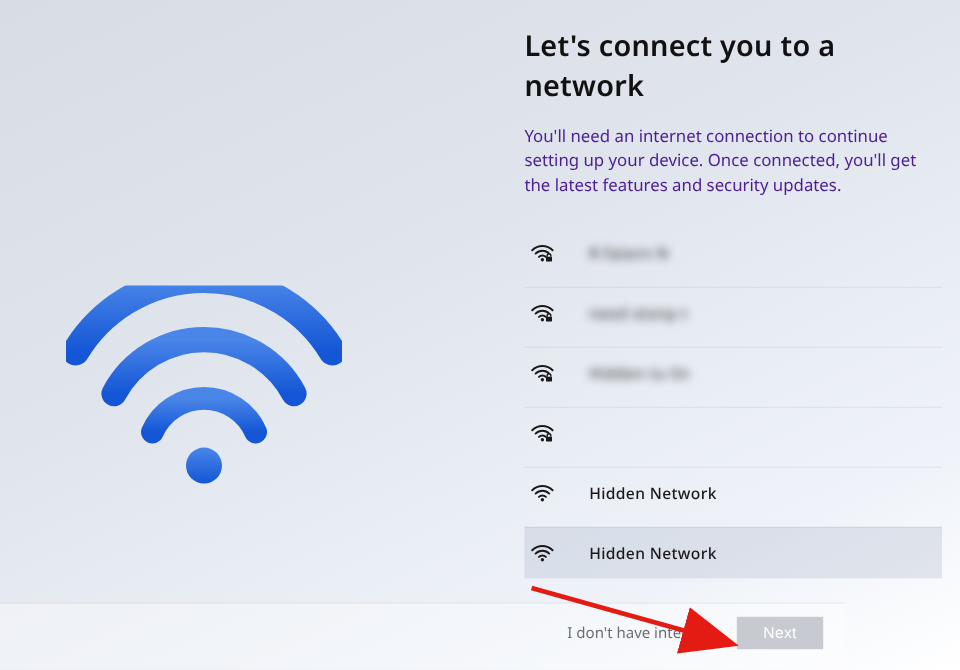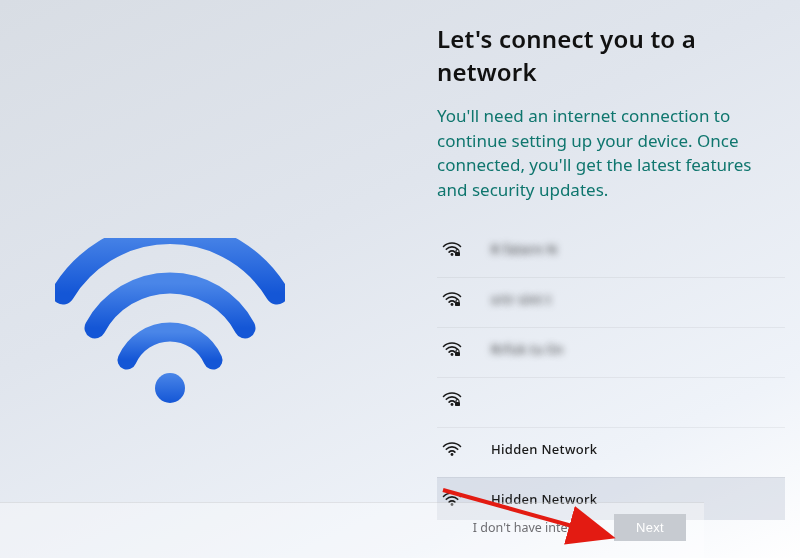--- a/index.html
+++ b/index.html
@@ -8,21 +8,21 @@
                overflow:hidden; position:relative; color:#222; }
   .stage { position:relative; width:704px; height:558px;text-decoration:underline; }
 
   
   .illust { position:absolute; left:55px; top:238px; }
   .illust svg { display:block; }
 
   
   .col   { position:absolute; left:437px; top:22px; width:348px; }
   .title { font-size:24px; font-weight:600; color:#111; letter-spacing:0.2px; }
-  .desc  { margin-top:16px; font-size:17px; line-height:1.45; color:#0f766e; }
+  .desc  { margin-top:16px; font-size:14px; line-height:1.45; color:#4c1d95; }
 
   
   .list   { margin-top:24px; display:flex; flex-direction:column; gap:7px; }
   .net    { height:42px; display:flex; align-items:center; gap:12px;
             padding:0 8px 0 4px; border-top:1px solid rgba(0,0,0,0); }
   .net + .net { border-top:1px solid rgba(0,0,0,0.05); }
   .net.sel { background:rgba(180,190,205,0.35); }
   .wifi-ico { width:22px; display:flex; justify-content:center; color:#1a1a1a; }
   .ssid   { font-size:13px; font-weight:500; letter-spacing:0.3px; color:#1a1a1a;margin-left:16px; }
   .ssid.blur { color:transparent; text-shadow:0 0 7px rgba(20,20,20,0.75); }
@@ -92,38 +92,38 @@
       <path d="M4.3 8.3 a8 8 0 0 1 11.4 0"></path>
       <path d="M7.1 11.1 a4 4 0 0 1 5.8 0"></path>
     </g>
     <circle cx="10" cy="13.5" r="1.4" fill="#1a1a1a"></circle>
     <g transform="translate(13,9)">
              <rect x="0" y="2" width="5" height="4" rx="0.7" fill="#1a1a1a"></rect>
              <path d="M1 2 v-1 a1.5 1.5 0 0 1 3 0 v1" fill="none" stroke="#1a1a1a" stroke-width="1.2"></path>
            </g>
   </svg>
           </span>
-          <span class="ssid blur">srtr  sint t</span>
+          <span class="ssid blur">need  stonp t</span>
         </div>
         <div class="net">
           <span class="wifi-ico">
             <svg width="20" height="16" viewBox="0 0 20 16">
     <g fill="none" stroke="#1a1a1a" stroke-width="1.6" stroke-linecap="round">
       <path d="M1.5 5.5 a12 12 0 0 1 17 0"></path>
       <path d="M4.3 8.3 a8 8 0 0 1 11.4 0"></path>
       <path d="M7.1 11.1 a4 4 0 0 1 5.8 0"></path>
     </g>
     <circle cx="10" cy="13.5" r="1.4" fill="#1a1a1a"></circle>
     <g transform="translate(13,9)">
              <rect x="0" y="2" width="5" height="4" rx="0.7" fill="#1a1a1a"></rect>
              <path d="M1 2 v-1 a1.5 1.5 0 0 1 3 0 v1" fill="none" stroke="#1a1a1a" stroke-width="1.2"></path>
            </g>
   </svg>
           </span>
-          <span class="ssid blur">Rrfuk  tu lin</span>
+          <span class="ssid blur">Hidden  tu lin</span>
         </div>
         <div class="net">
           <span class="wifi-ico">
             <svg width="20" height="16" viewBox="0 0 20 16">
     <g fill="none" stroke="#1a1a1a" stroke-width="1.6" stroke-linecap="round">
       <path d="M1.5 5.5 a12 12 0 0 1 17 0"></path>
       <path d="M4.3 8.3 a8 8 0 0 1 11.4 0"></path>
       <path d="M7.1 11.1 a4 4 0 0 1 5.8 0"></path>
     </g>
     <circle cx="10" cy="13.5" r="1.4" fill="#1a1a1a"></circle>

